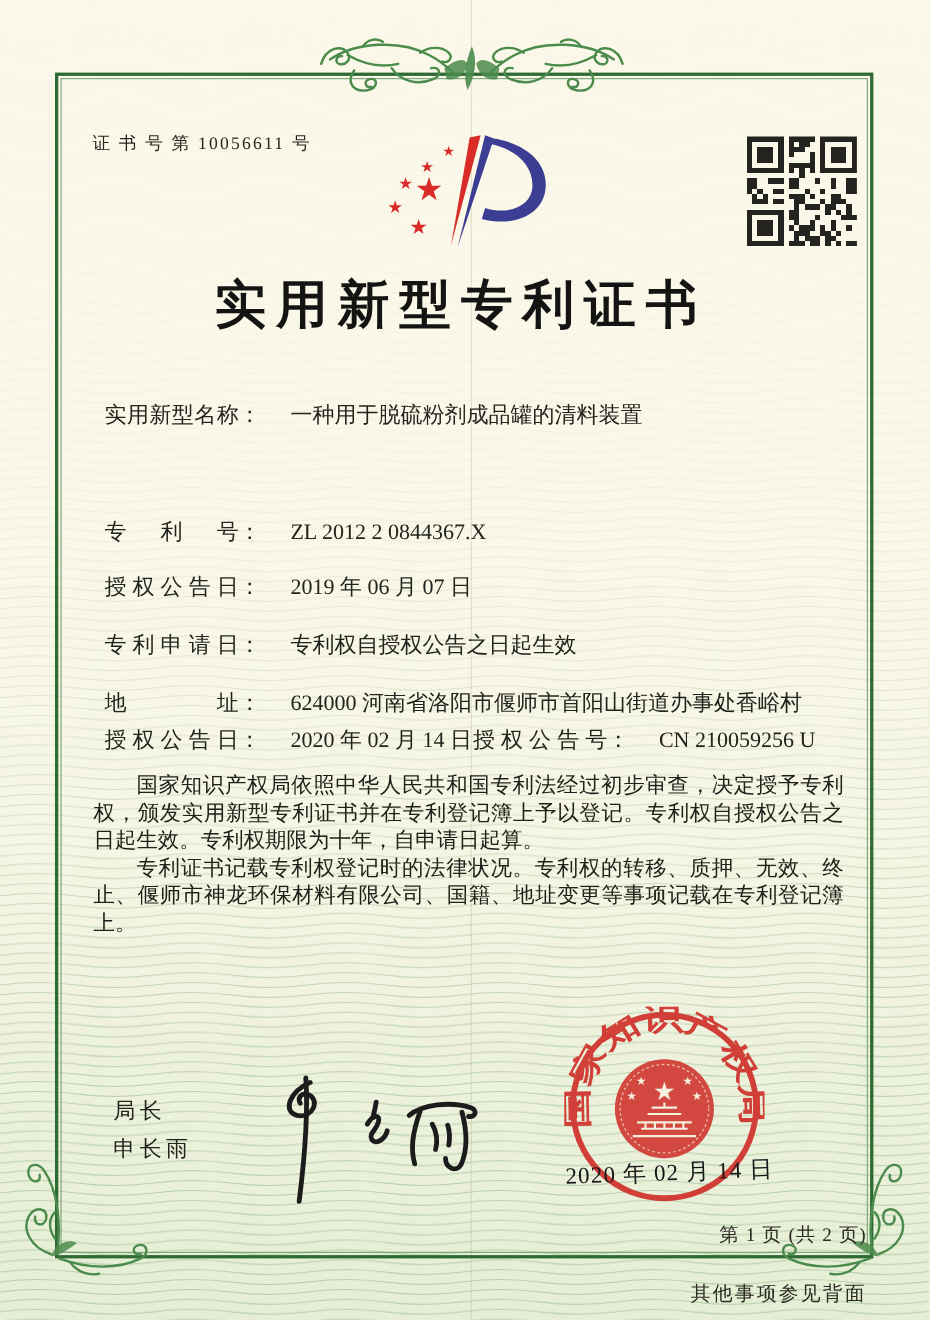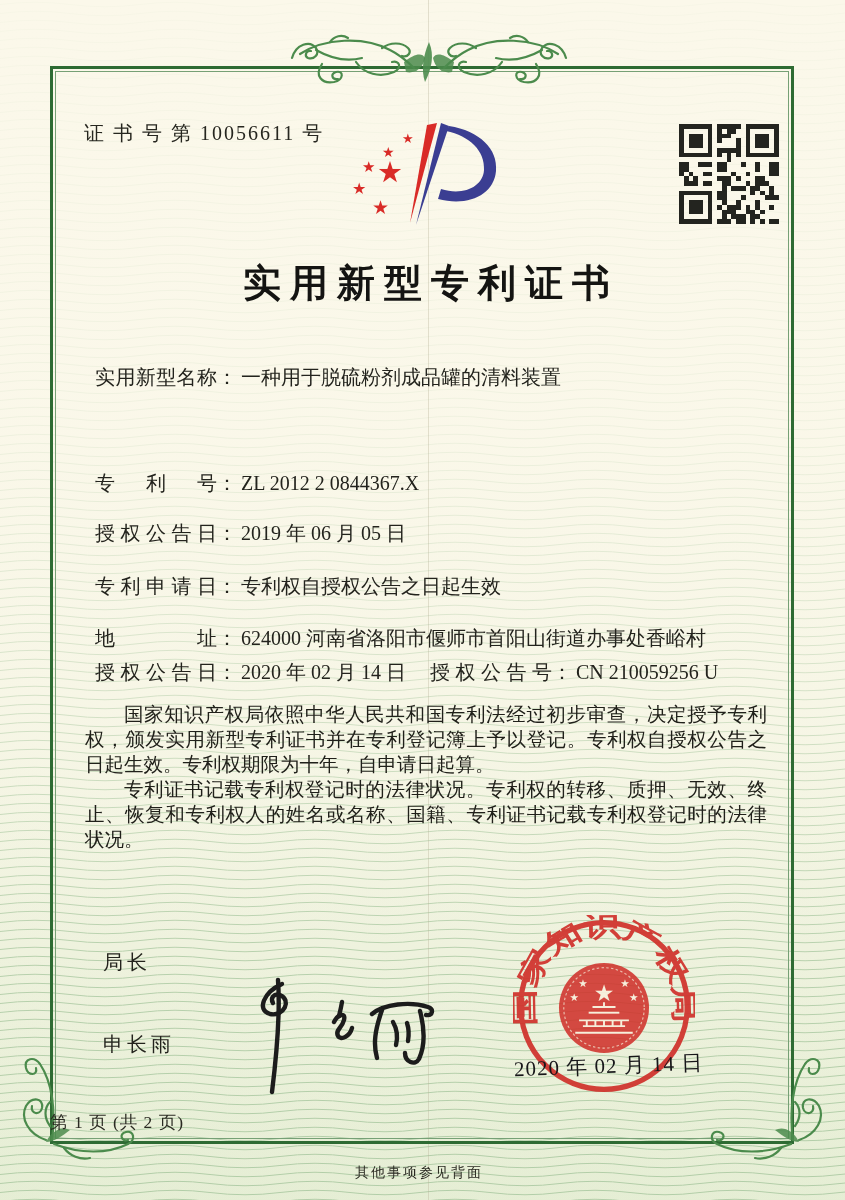--- a/index.html
+++ b/index.html
@@ -12,48 +12,48 @@
     position:relative;width:845px;height:1200px;overflow:hidden;
     background:var(--paper,#fbf8ea);
   }
   .bg{position:absolute;left:0;top:0;z-index:0;}
   .fold{position:absolute;left:428px;top:0;width:1px;height:1200px;
     background:rgba(180,175,150,.35);z-index:1;}
   .frame{position:absolute;left:50px;top:66px;width:738px;height:1072px;
     border:3px solid var(--frame-green,#2e6b33);z-index:2;}
   .frame-inner{position:absolute;inset:2px;border:1px solid #76a075;}
   .orn{position:absolute;z-index:3;}
-  .cert-no{position:absolute;left:84px;top:120px;font-size:20px;letter-spacing:2px;
+  .cert-no{position:absolute;left:84px;top:120px;font-size:16px;letter-spacing:2px;
     color:#26261f;z-index:4;white-space:nowrap;}
   .logo{position:absolute;left:350px;top:118px;width:150px;height:118px;z-index:4;}
   .logo svg{position:absolute;left:0;top:0;}
   .logo .star{position:absolute;color:var(--logo-red,#d92b27);line-height:1;
     font-family:"DejaVu Sans",sans-serif;}
   .qr{position:absolute;left:679px;top:124px;width:100px;height:100px;z-index:4;}
-  .title{position:absolute;left:50px;top:246px;width:738px;margin:12px;text-align:center;
-    font-size:38px;font-weight:bold;letter-spacing:9px;color:#141412;z-index:4;}
+  .title{position:absolute;left:50px;top:246px;width:738px;margin:0;text-align:center;
+    font-size:47px;font-weight:bold;letter-spacing:9px;color:#141412;z-index:4;}
   .row{position:absolute;left:95px;font-size:20px;color:#23231d;z-index:4;white-space:nowrap;}
   .row .lbl{display:inline-block;width:122px;text-align:justify;text-align-last:justify;
     vertical-align:bottom;}
-  .row .val{margin-left:4px;}
+  .row .val{margin-left:27px;}
   .pair2{position:absolute;left:335px;top:0;}
   .paras{position:absolute;left:85px;top:702px;width:682px;z-index:4;}
   .paras p{margin:0;font-size:19.5px;line-height:25px;text-indent:2em;
     text-align:justify;color:#20201a;}
   .officer{position:absolute;left:103px;z-index:4;font-size:20px;color:#23231d;
     letter-spacing:4px;white-space:nowrap;}
   .sig{position:absolute;left:238px;top:972px;z-index:5;}
   .seal{position:absolute;left:513px;top:915px;width:182px;height:182px;z-index:6;opacity:.93;}
   .seal-date{position:absolute;left:514px;top:1052px;width:180px;text-align:center;
     font-size:21px;letter-spacing:1px;color:#17171a;z-index:7;transform:rotate(-2deg);
     white-space:nowrap;}
-  .page-num{position:absolute;left:50px;top:1110px;width:738px;text-align:left;
+  .page-num{position:absolute;left:50px;top:1110px;width:738px;text-align:right;
     font-size:17.5px;color:#2a2a22;z-index:4;letter-spacing:1px;}
-  .back-note{position:absolute;left:50px;top:1164px;width:738px;text-align:center;
-    font-size:14px;color:#2a2a22;z-index:4;letter-spacing:2px;}
+  .back-note{position:absolute;left:50px;top:1164px;width:738px;text-align:right;
+    font-size:18px;color:#2a2a22;z-index:4;letter-spacing:2px;}
 </style>
 </head>
 <body style="--paper: #fbf8ea; --frame-green: #2e6b33; --orn-green: #4b8b4c; --wave-green: #aecba4; --tint-green: #d9e8c9; --seal-red: #d0322c; --logo-red: #d92b27; --logo-blue: #3b3e92; --ink: #23241f;">
 
 <div class="page">
 
   <svg class="bg" width="845" height="1200">
     <defs>
       <pattern id="waves" width="140" height="9" patternUnits="userSpaceOnUse">
         <path d="M0,4.5 Q35,0 70,4.5 T140,4.5" fill="none" style="stroke:var(--wave-green,#aecba4)" stroke-width="1"></path>
@@ -354,41 +354,41 @@
 
   <h1 class="title">实用新型专利证书</h1>
 
   <div class="row" style="top:364px">
     <span class="lbl">实用新型名称</span><span>：</span><span class="val">一种用于脱硫粉剂成品罐的清料装置</span>
   </div>
   <div class="row" style="top:470px">
     <span class="lbl">专利号</span><span>：</span><span class="val">ZL 2012 2 0844367.X</span>
   </div>
   <div class="row" style="top:520px">
-    <span class="lbl">授权公告日</span><span>：</span><span class="val">2019 年 06 月 05 日</span>
+    <span class="lbl">授权公告日</span><span>：</span><span class="val">2019 年 06 月 07 日</span>
   </div>
   <div class="row" style="top:573px">
     <span class="lbl">专利申请日</span><span>：</span><span class="val">专利权自授权公告之日起生效</span>
   </div>
   <div class="row" style="top:625px">
     <span class="lbl">地址</span><span>：</span><span class="val">624000 河南省洛阳市偃师市首阳山街道办事处香峪村</span>
   </div>
   <div class="row" style="top:659px">
     <span class="lbl">授权公告日</span><span>：</span><span class="val">2020 年 02 月 14 日</span>
     <span class="pair2">
       <span class="lbl">授权公告号</span><span>：</span><span class="val">CN 210059256 U</span>
     </span>
   </div>
 
   <div class="paras">
     <p>国家知识产权局依照中华人民共和国专利法经过初步审查，决定授予专利权，颁发实用新型专利证书并在专利登记簿上予以登记。专利权自授权公告之日起生效。专利权期限为十年，自申请日起算。</p>
-    <p>专利证书记载专利权登记时的法律状况。专利权的转移、质押、无效、终止、恢复和专利权人的姓名或名称、国籍、专利证书记载专利权登记时的法律状况。</p>
-  </div>
-
-  <div class="officer" style="top:949px">局长</div>
+    <p>专利证书记载专利权登记时的法律状况。专利权的转移、质押、无效、终止、偃师市神龙环保材料有限公司、国籍、地址变更等事项记载在专利登记簿上。</p>
+  </div>
+
+  <div class="officer" style="top:996px">局长</div>
   <div class="officer" style="top:1031px">申长雨</div>
 
   <svg class="sig" width="220" height="130" viewBox="0 0 220 130" fill="none" stroke="#1c1c1c" stroke-width="4.4" stroke-linecap="round">
     <path d="M44,12 C26,20 18,38 32,42 C46,45 54,28 42,23 C36,21 32,26 35,31"></path>
     <path d="M40,8 C42,36 40,72 34,120"></path>
     <path d="M96,50 C100,42 108,40 106,48 C104,56 97,58 100,64 C103,69 112,64 114,56"></path>
     <path d="M104,30 C103,36 102,40 101,44"></path>
     <path d="M134,42 C146,32 172,29 190,35 C196,37 195,44 188,43"></path>
     <path d="M144,38 C137,58 135,72 139,86"></path>
     <path d="M182,39 C187,58 187,74 181,87 C177,94 167,90 167,81"></path>

